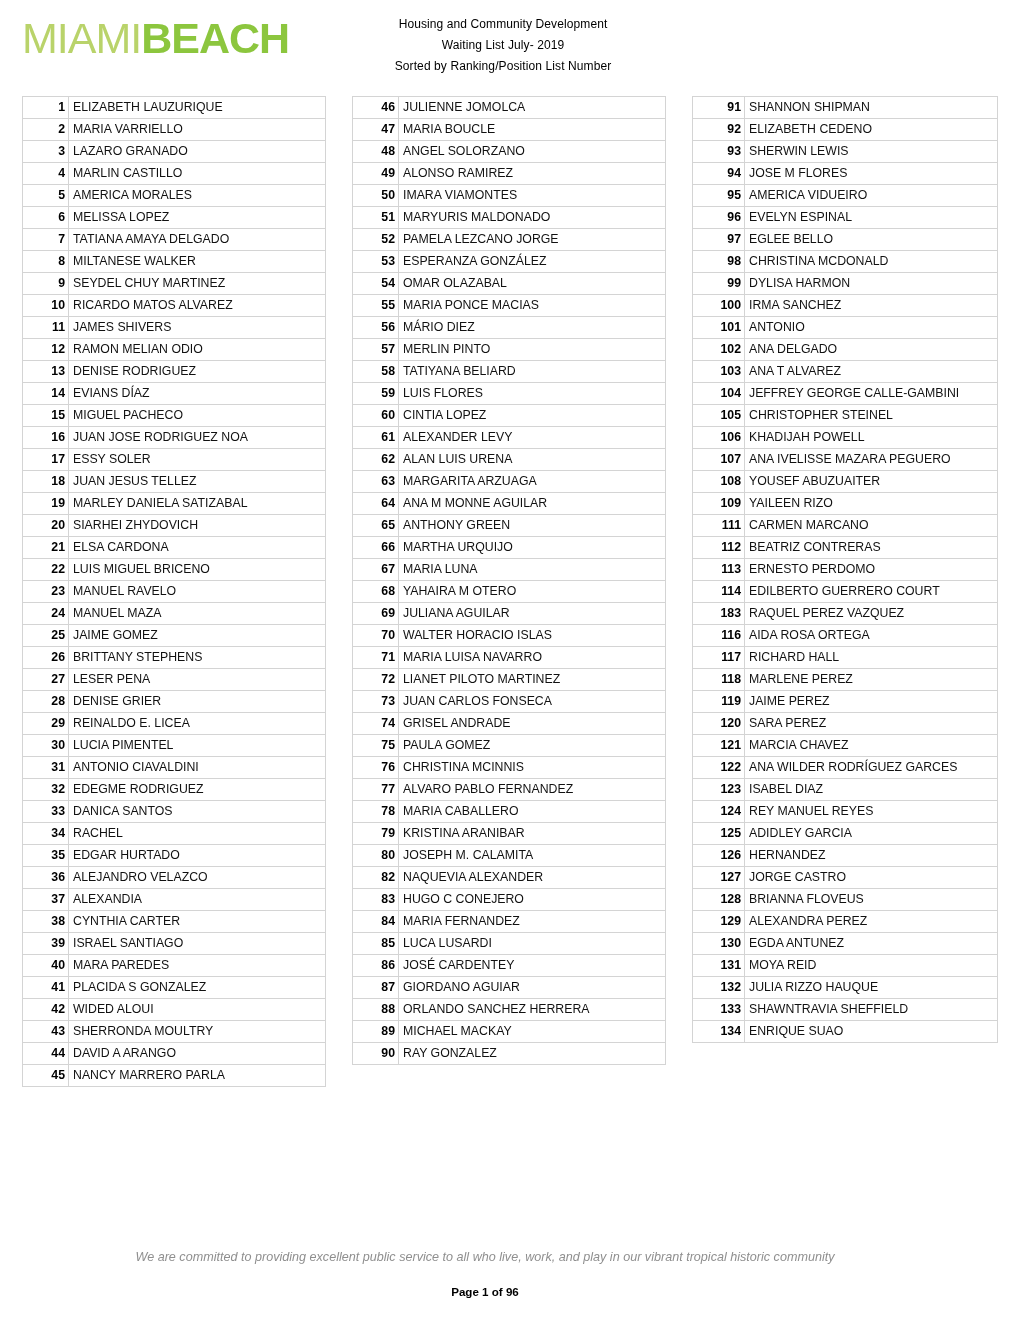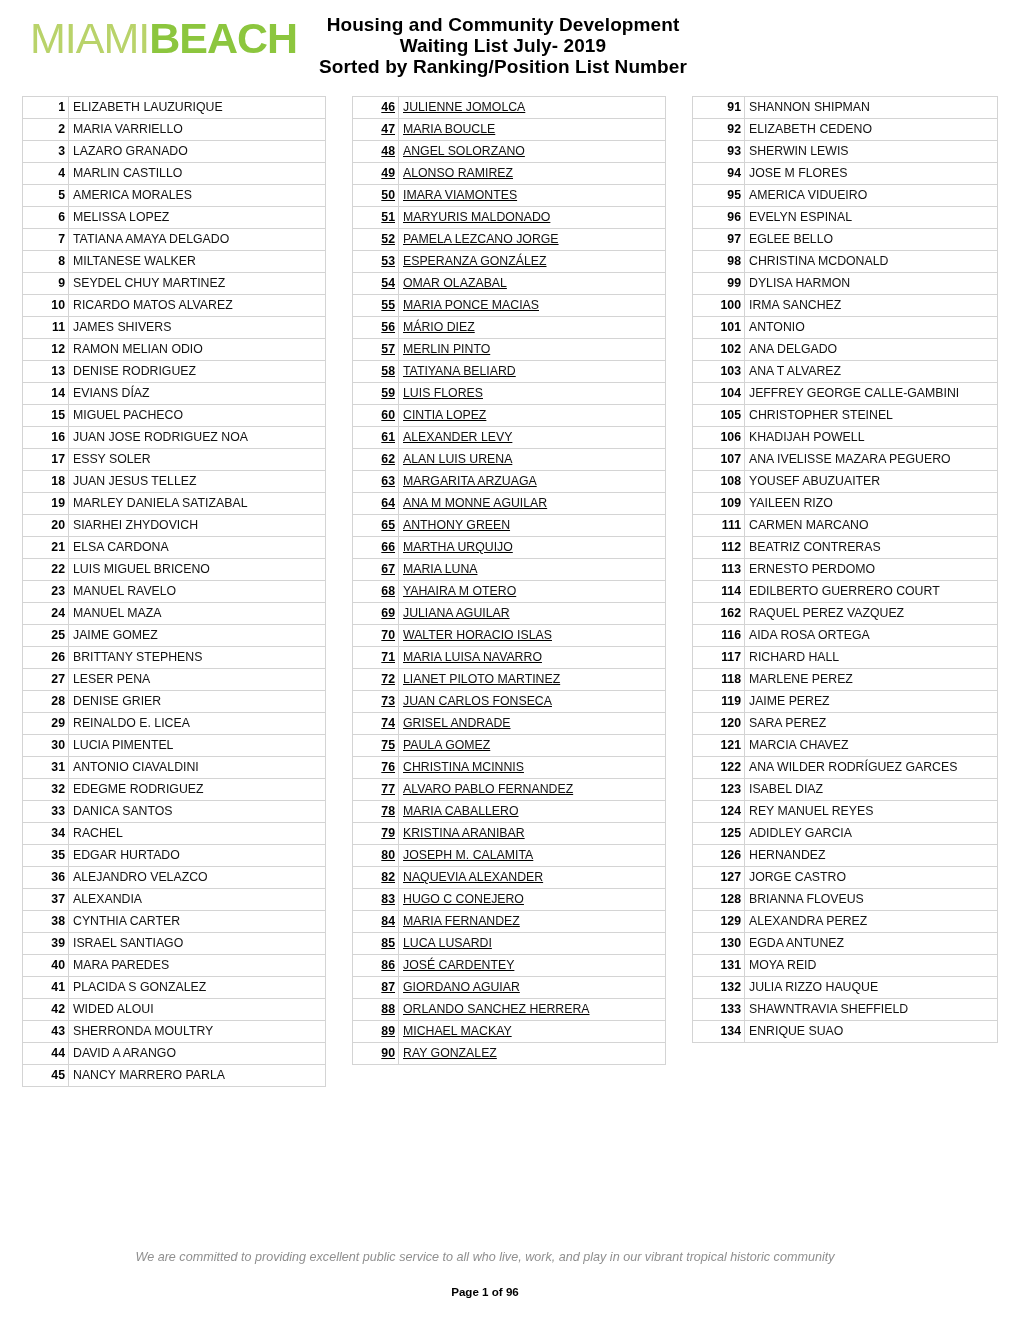--- a/index.html
+++ b/index.html
@@ -20,21 +20,21 @@
   .header {
     display: flex;
     align-items: flex-start;
     padding: 8px 0 0 0;
     height: 82px;
     box-sizing: border-box;
   }
   .logo {
     width: 296px;
     flex: 0 0 296px;
-    padding-left: 30px;
+    padding-left: 22px;
     box-sizing: border-box;
     padding-top: 8px;
     white-space: nowrap;
   }
   .logo-miami {
     font-family: "Liberation Sans", sans-serif;
     font-size: 43px;
     line-height: 44px;
     letter-spacing: -1px;
     color: #b9d36a;
@@ -48,38 +48,38 @@
     color: #8cc63e;
     font-weight: 700;
   }
   .title-block {
     flex: 1 1 auto;
     text-align: center;
     padding-top: 6px;
     padding-right: 310px;
   }
   .title-line {
-    font-size: 19px;
-    font-weight: bold;
+    font-size: 12px;
+    font-weight: normal;
     line-height: 21px;
     letter-spacing: 0.1px;
     white-space: nowrap;
   }
 
   
   .columns {
     display: flex;
     padding: 14px 0 0 0;
     align-items: flex-start;
   }
   .col {
     box-sizing: border-box;
   }
   .col-1 { width: 340px; padding-left: 22px; padding-right: 14px; }
-  .col-2 { width: 340px; padding-left: 12px; padding-right: 14px; text-decoration: underline; }
+  .col-2 { width: 340px; padding-left: 12px; padding-right: 14px; }
   .col-3 { width: 340px; padding-left: 12px; padding-right: 22px; }
 
   table.list {
     border-collapse: collapse;
     width: 100%;
     table-layout: fixed;
   }
   table.list td {
     border: 1px solid #d4d4d4;
     padding: 1px 3px 2px 4px;
@@ -605,21 +605,21 @@
           </tr>
           <tr>
             <td class="num num-wide">113</td>
             <td class="name">ERNESTO PERDOMO</td>
           </tr>
           <tr>
             <td class="num num-wide">114</td>
             <td class="name">EDILBERTO GUERRERO COURT</td>
           </tr>
           <tr>
-            <td class="num num-wide">162</td>
+            <td class="num num-wide">183</td>
             <td class="name">RAQUEL PEREZ VAZQUEZ</td>
           </tr>
           <tr>
             <td class="num num-wide">116</td>
             <td class="name">AIDA ROSA ORTEGA</td>
           </tr>
           <tr>
             <td class="num num-wide">117</td>
             <td class="name">RICHARD HALL</td>
           </tr>

